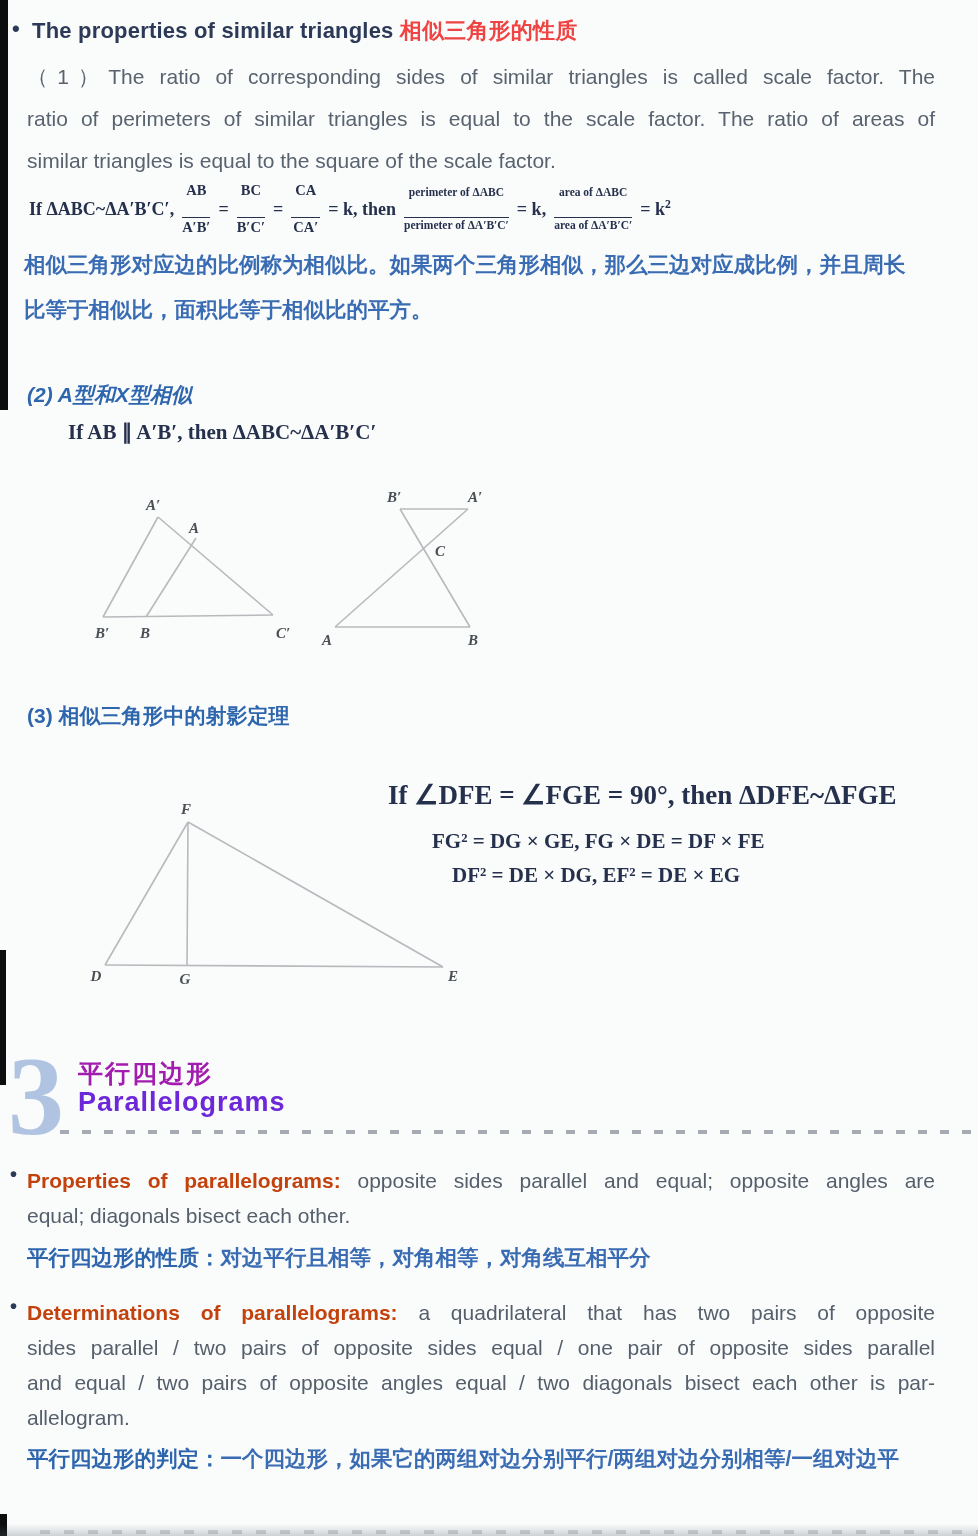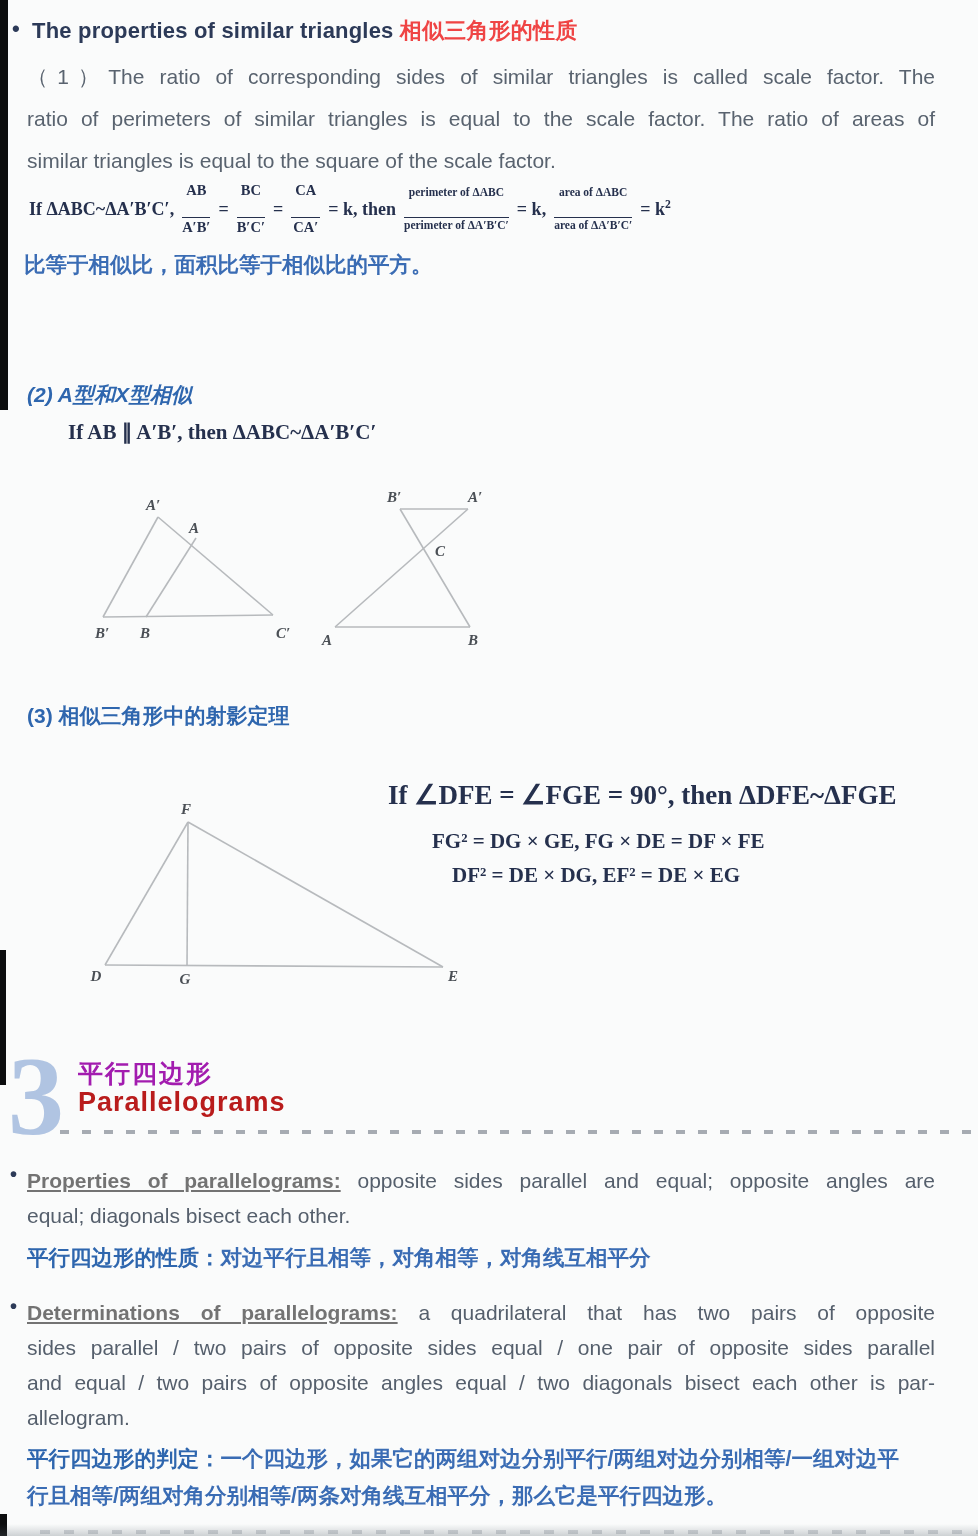--- a/index.html
+++ b/index.html
@@ -38,24 +38,24 @@
   .fpart{margin:0 2px;}
   sup{font-size:.65em;}
   
   svg text{font-family:"Liberation Serif", serif;font-style:italic;font-weight:bold;
     font-size:15px;fill:#4a4f55;}
   svg line{stroke:#b7babd;stroke-width:1.6;fill:none;}
   
   .big-num{font-family:"Liberation Serif", serif;font-weight:bold;font-size:112px;
     line-height:.8;color:#b0c4e2;}
   .sec-cn{font-size:25px;font-weight:bold;color:#a21caf;letter-spacing:2px;}
-  .sec-en{font-size:27px;font-weight:bold;color:#b91c1c;letter-spacing:1px;}
+  .sec-en{font-size:27px;font-weight:bold;color:#6d28d9;letter-spacing:1px;}
   .dash-rule{height:4px;background:repeating-linear-gradient(90deg,#a6abb2 0 9px,transparent 9px 22px);}
   
-  .lead{font-weight:bold;color:#737373;text-decoration:underline;}
+  .lead{font-weight:bold;color:#c2410c;}
   .pline{width:908px;font-size:21px;color:#555f6c;line-height:35px;white-space:nowrap;}
 </style>
 </head>
 <body>
 
 <div class="edge-strip" style="top:0;width:8px;height:410px;"></div>
 <div class="edge-strip" style="top:950px;width:6px;height:135px;"></div>
 <div class="edge-strip" style="top:1514px;width:7px;height:22px;"></div>
 
 <span class="bullet" style="left:12px;top:16px;">•</span>
@@ -93,20 +93,21 @@
   </span>
   <span class="fpart">= k,</span>
   <span class="frac words">
     <span class="num">area of ΔABC</span>
     <span class="den">area of ΔA′B′C′</span>
   </span>
   <span class="fpart"><span>= k</span><sup>2</sup></span>
 </div>
 
 <div class="abs cn-blue" style="left:24px;top:243px;width:930px;">
+  <div>相似三角形对应边的比例称为相似比。如果两个三角形相似，那么三边对应成比例，并且周长</div>
   <div>比等于相似比，面积比等于相似比的平方。</div>
 </div>
 
 <div class="abs hsub" style="left:27px;top:381px;font-style:italic;">(2)  A型和X型相似</div>
 <div class="abs serif" style="left:68px;top:420px;font-size:21px;">If AB ∥ A′B′, then ΔABC~ΔA′B′C′</div>
 
 <svg class="abs" style="left:0;top:480px;" width="978" height="178" viewBox="0 0 978 178">
 
   <line x1="103" y1="137" x2="158" y2="37"></line>
   <line x1="158" y1="37" x2="273" y2="135"></line>
@@ -162,17 +163,16 @@
 
 <span class="bullet" style="left:10px;top:1295px;font-size:20px;">•</span>
 <div class="abs" style="left:27px;top:1295px;">
   <div class="pline just" style="white-space:normal;"><span class="lead">Determinations of parallelograms:</span><span> a quadrilateral that has two pairs of opposite</span></div>
   <div class="pline just">sides parallel / two pairs of opposite sides equal / one pair of opposite sides parallel</div>
   <div class="pline just">and equal / two pairs of opposite angles equal / two diagonals bisect each other is par-</div>
   <div class="pline">allelogram.</div>
 </div>
 <div class="abs cn-blue" style="left:27px;top:1441px;width:930px;line-height:37px;">
   <div><span class="cn-lead">平行四边形的判定：</span><span>一个四边形，如果它的两组对边分别平行/两组对边分别相等/一组对边平</span></div>
-  <div>行且相等/两组对角分别相等/两条对角线互相平分，那么它是平行四边形。</div>
 </div>
 
 <div class="bottom-dots"></div>
 <div class="bottom-shade"></div>
 
 </body></html>

